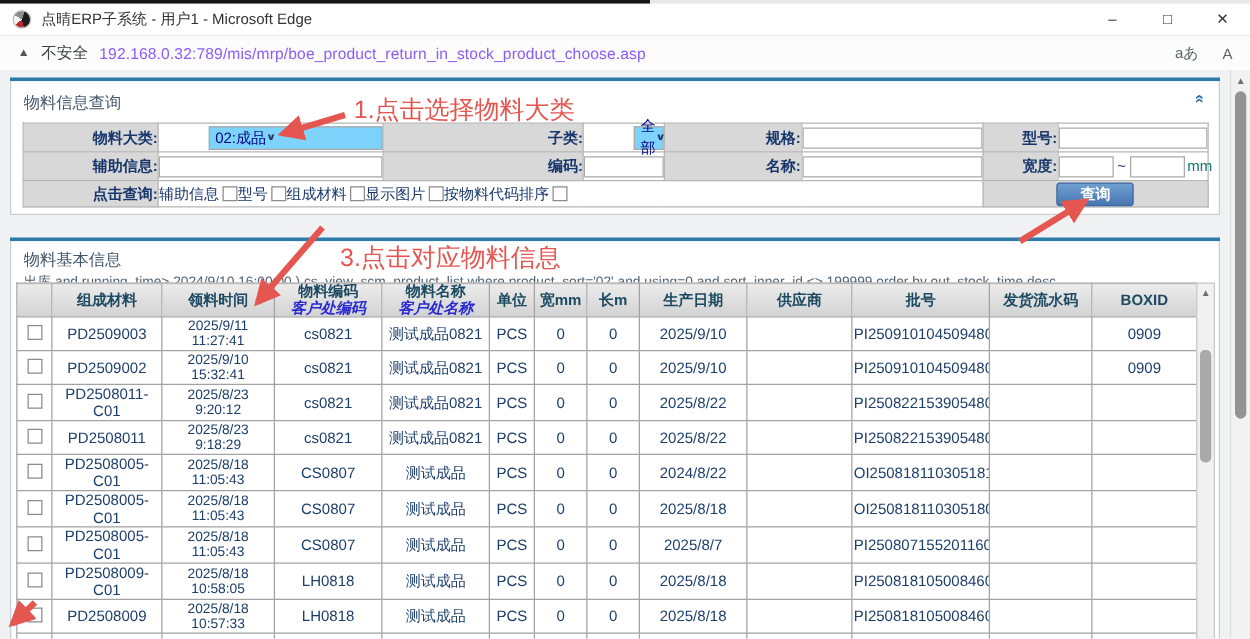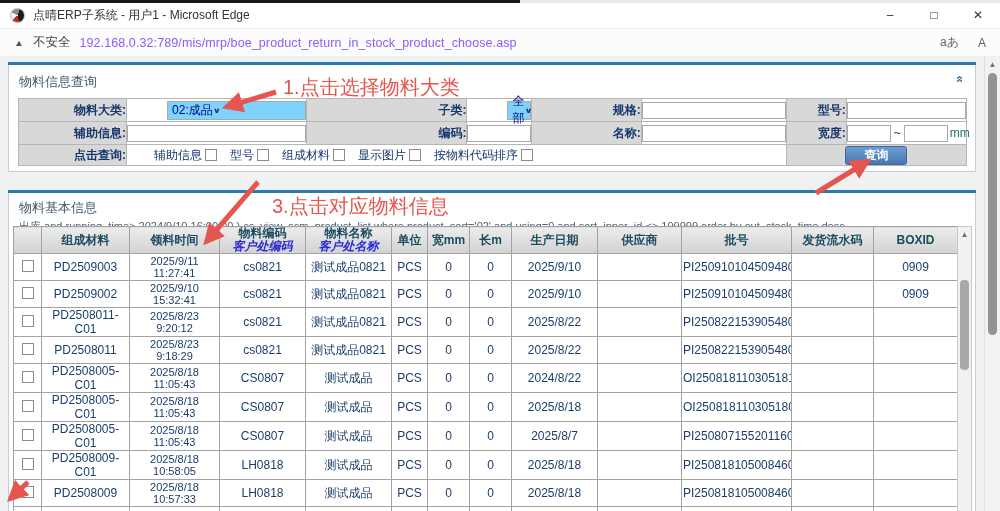--- a/index.html
+++ b/index.html
@@ -35,21 +35,21 @@
   .qform td{border:1px solid #b6b6b6;height:22px;padding:0;}
   .qform tr.short td{height:20px;}
   .lbl{background:#d8d8d8;text-align:right;color:#17366b;font-weight:bold;padding-right:4px;white-space:nowrap;}
   .fld{background:#fff;padding:1px 2px;}
   .fld input{width:100%;height:17px;border:1px solid #a9a9a9;box-sizing:border-box;font-size:12px;color:#17366b;padding:0 2px;}
   .fld input.small{width:44px;}
   .fakesel{border:1px solid #a9a9a9;height:17px;display:flex;align-items:center;justify-content:flex-start;
            padding:0 4px;color:#000080;background:#7dd3fc;cursor:pointer;margin-left:40px;}
   .fakesel .chev{color:#23346e;font-size:10px;font-weight:bold;transform:scaleY(.75);}
   .optcell{background:#fff;padding:0 6px;}
-  .opts{display:flex;gap:13px;color:#17366b;margin-left:27px;}
+  .opts{display:flex;color:#17366b;}
   .opt{display:flex;align-items:center;gap:3px;white-space:nowrap;}
   .cbx{appearance:none;-webkit-appearance:none;width:12px;height:12px;border:1px solid #8b8b8b;background:#fff;margin:0;cursor:pointer;}
   .btncell{background:#d8d8d8;text-align:center;}
   .query-btn{background:linear-gradient(#6f9ed0,#4677b1);color:#fff;border:1px solid #3c67a0;border-radius:3px;
              font-size:12px;height:19px;padding:0 18px;font-weight:bold;cursor:pointer;}
   .wsep{color:#17366b;padding:0 3px;}
   .wunit{color:#0f766e;padding-left:2px;}
   
   .debug{margin:1px 10px 0;font-size:11px;color:#4f6272;white-space:nowrap;overflow:hidden;height:13px;line-height:13px;}
   .mtable{position:absolute;left:4px;top:33px;border-collapse:collapse;table-layout:fixed;width:944px;font-size:12px;background:#fff;}

